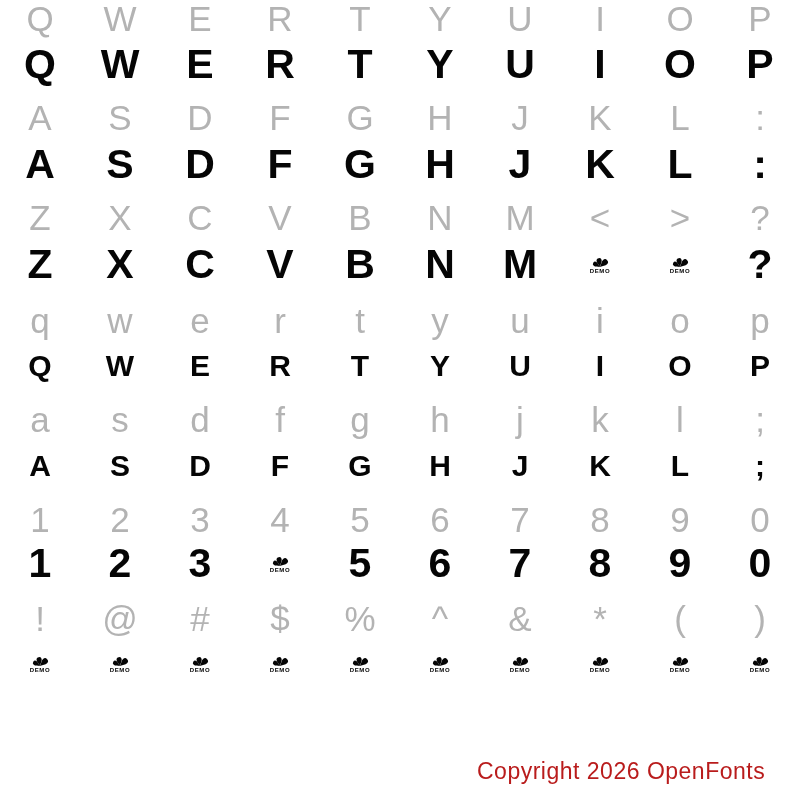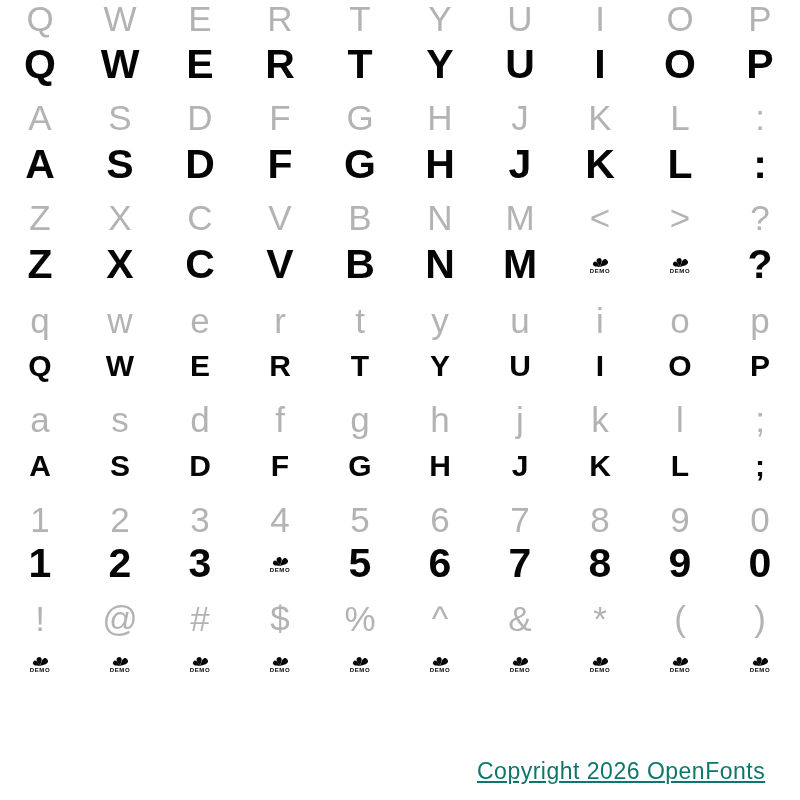--- a/index.html
+++ b/index.html
@@ -368,13 +368,13 @@
           <g fill="currentColor">
             <path d="M0 0 C-1.1 -3 -2.8 -4.6 -2.8 -6.9 A2.8 2.8 0 1 1 2.8 -6.9 C2.8 -4.6 1.1 -3 0 0 Z" transform="translate(10,13) rotate(-58) scale(0.82)"></path>
             <path d="M0 0 C-1.1 -3 -2.8 -4.6 -2.8 -6.9 A2.8 2.8 0 1 1 2.8 -6.9 C2.8 -4.6 1.1 -3 0 0 Z" transform="translate(10,13) rotate(-8) scale(0.92)"></path>
             <path d="M0 0 C-1.1 -3 -2.8 -4.6 -2.8 -6.9 A2.8 2.8 0 1 1 2.8 -6.9 C2.8 -4.6 1.1 -3 0 0 Z" transform="translate(10,13) rotate(46) scale(1.02)"></path>
           </g>
         </svg>
         <span class="demo-label">DEMO</span>
       </span>
     </div>
   </div>
-<div class="footer" style="color: #0f766e; text-decoration: underline;">Copyright 2026 OpenFonts</div>
+<div class="footer" style="color: #b91c1c;">Copyright 2026 OpenFonts</div>
 
 </body></html>

